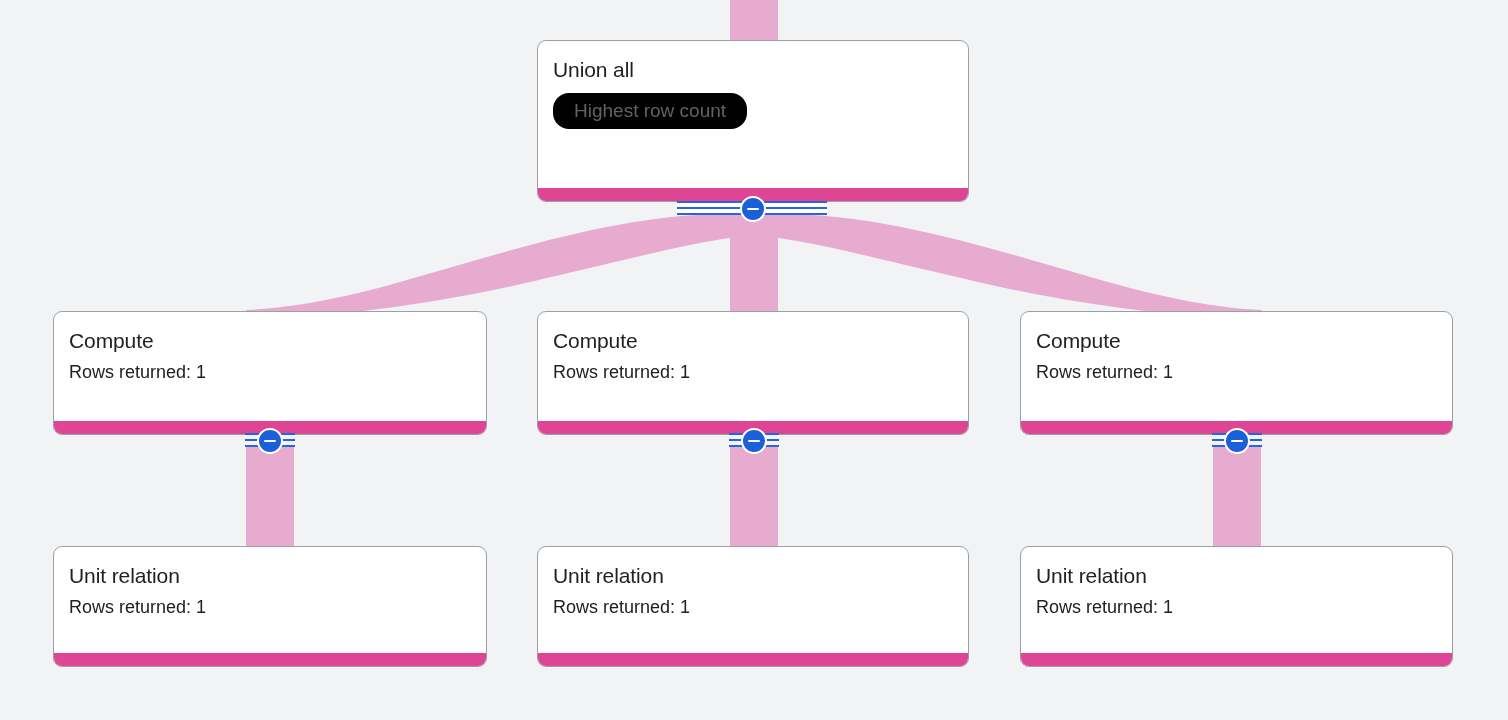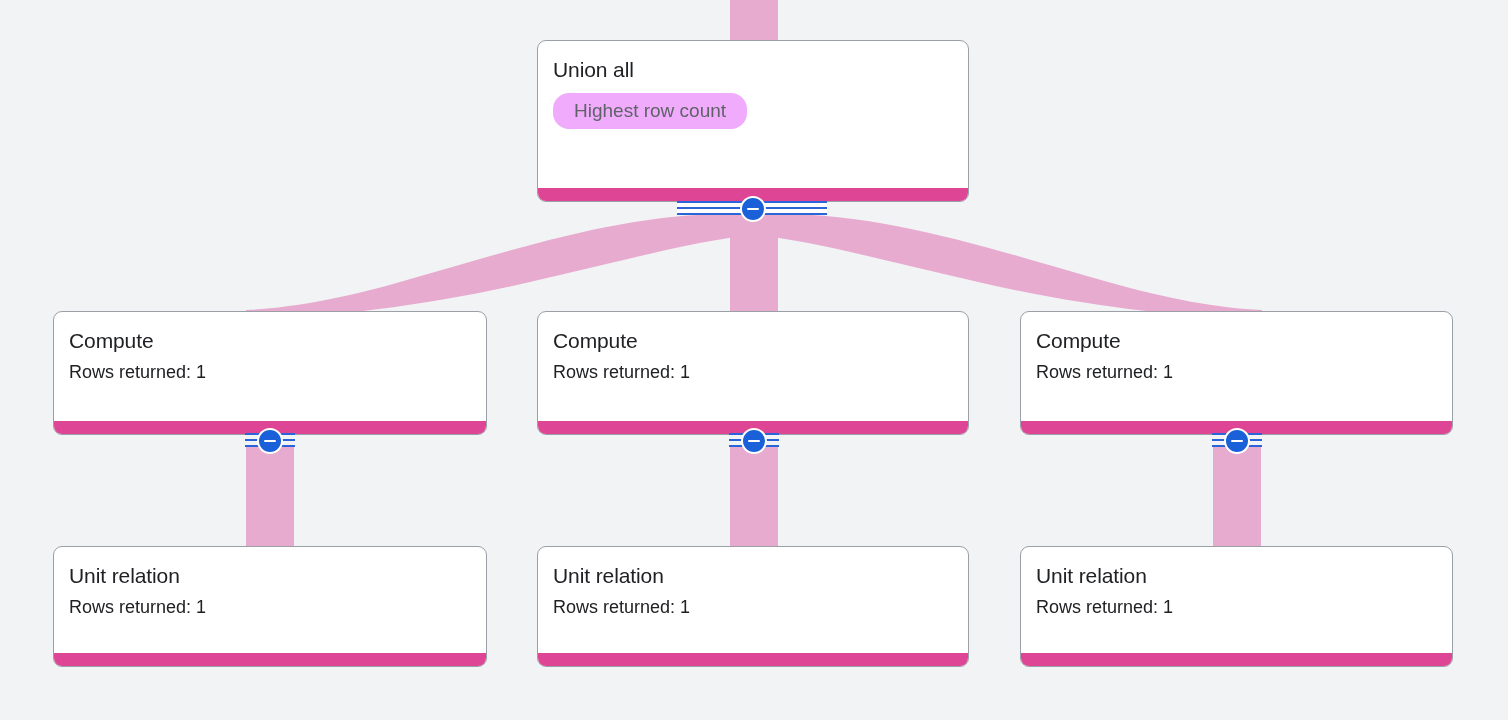--- a/index.html
+++ b/index.html
@@ -42,21 +42,21 @@
     font-size: 21px;
     line-height: 26px;
     color: #202124;
     letter-spacing: -0.1px;
     white-space: nowrap;
   }
   .node-badge {
     display: inline-block;
     margin: 10px 0 2px 0;
     padding: 7px 21px;
-    background: #f0abfc;
+    background: #000000;
     color: #5f6368;
     border-radius: 16px;
     font-size: 19px;
     line-height: 22px;
     white-space: nowrap;
   }
   .node-rows {
     margin-top: 7px;
     font-size: 18px;
     line-height: 23px;

